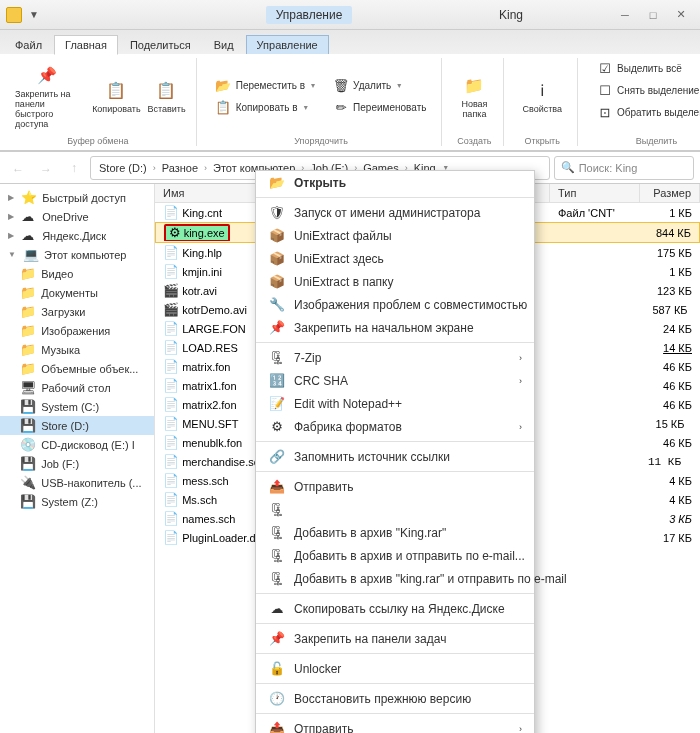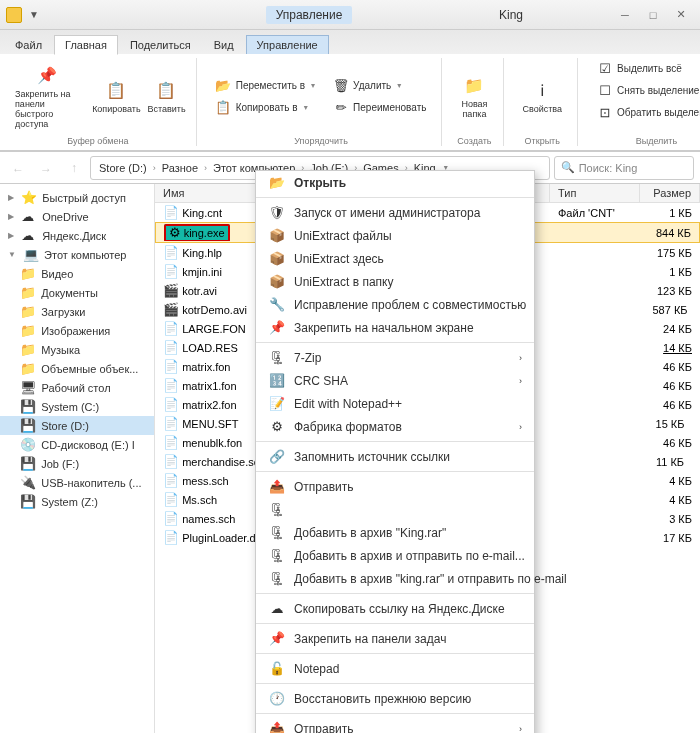--- a/index.html
+++ b/index.html
@@ -540,21 +540,21 @@
     </div>
 
     <div class="file-row">
       <div class="file-cell col-name"><span class="file-icon">📄</span>King.cnt</div>
       <div class="file-cell col-date">20.01.2003 13:21</div>
       <div class="file-cell col-type">Файл 'CNT'</div>
       <div class="file-cell col-size" style="text-align:right;">1 КБ</div>
     </div>
     <div class="file-row highlighted">
       <div class="file-cell col-name">
-        <span style="border:2px solid #cc0000;padding:1px 3px;border-radius:2px;background:#14b8a6;">
+        <span style="border:2px solid #cc0000;padding:1px 3px;border-radius:2px;background:#86efac;">
           <span class="file-icon">⚙</span>king.exe
         </span>
       </div>
       <div class="file-cell col-date"></div>
       <div class="file-cell col-type"></div>
       <div class="file-cell col-size" style="text-align:right;">844 КБ</div>
     </div>
     <div class="file-row">
       <div class="file-cell col-name"><span class="file-icon">📄</span>King.hlp</div>
       <div class="file-cell col-date"></div>
@@ -618,39 +618,39 @@
     <div class="file-row">
       <div class="file-cell col-name"><span class="file-icon">📄</span>menublk.fon</div>
       <div class="file-cell col-date"></div>
       <div class="file-cell col-type"></div>
       <div class="file-cell col-size" style="text-align:right;">46 КБ</div>
     </div>
     <div class="file-row">
       <div class="file-cell col-name"><span class="file-icon">📄</span>merchandise.sch</div>
       <div class="file-cell col-date"></div>
       <div class="file-cell col-type"></div>
-      <div class="file-cell col-size" style="text-align:center;">11 КБ</div>
+      <div class="file-cell col-size" style="text-align:left;font-family:Liberation Mono, monospace;">11 КБ</div>
     </div>
     <div class="file-row">
       <div class="file-cell col-name"><span class="file-icon">📄</span>mess.sch</div>
       <div class="file-cell col-date"></div>
       <div class="file-cell col-type"></div>
       <div class="file-cell col-size" style="text-align:right;">4 КБ</div>
     </div>
     <div class="file-row">
       <div class="file-cell col-name"><span class="file-icon">📄</span>Ms.sch</div>
       <div class="file-cell col-date"></div>
       <div class="file-cell col-type"></div>
       <div class="file-cell col-size" style="text-align:right;">4 КБ</div>
     </div>
     <div class="file-row">
       <div class="file-cell col-name"><span class="file-icon">📄</span>names.sch</div>
       <div class="file-cell col-date"></div>
       <div class="file-cell col-type"></div>
-      <div class="file-cell col-size" style="text-align:right;">3 КБ</div>
+      <div class="file-cell col-size" style="text-align:right;font-style:italic;">3 КБ</div>
     </div>
     <div class="file-row">
       <div class="file-cell col-name"><span class="file-icon">📄</span>PluginLoader.dll</div>
       <div class="file-cell col-date"></div>
       <div class="file-cell col-type"></div>
       <div class="file-cell col-size" style="text-align:right;">17 КБ</div>
     </div>
   </div>
 </div>
 
@@ -671,21 +671,21 @@
   <div class="ctx-item">
     <span class="ctx-icon">📦</span>
     <span class="ctx-item-label">UniExtract здесь</span>
   </div>
   <div class="ctx-item">
     <span class="ctx-icon">📦</span>
     <span class="ctx-item-label">UniExtract в папку</span>
   </div>
   <div class="ctx-item">
     <span class="ctx-icon">🔧</span>
-    <span class="ctx-item-label">Исправление проблем с совместимостью</span>
+    <span class="ctx-item-label">Изображения проблем с совместимостью</span>
   </div>
   <div class="ctx-item">
     <span class="ctx-icon">📌</span>
     <span class="ctx-item-label">Закрепить на начальном экране</span>
   </div>
   <div class="ctx-separator"></div>
   <div class="ctx-item">
     <span class="ctx-icon">🗜</span>
     <span class="ctx-item-label">7-Zip</span>
     <span class="ctx-arrow">›</span>
@@ -735,21 +735,21 @@
     <span class="ctx-item-label">Скопировать ссылку на Яндекс.Диске</span>
   </div>
   <div class="ctx-separator"></div>
   <div class="ctx-item">
     <span class="ctx-icon">📌</span>
     <span class="ctx-item-label">Закрепить на панели задач</span>
   </div>
   <div class="ctx-separator"></div>
   <div class="ctx-item">
     <span class="ctx-icon">🔓</span>
-    <span class="ctx-item-label">Notepad</span>
+    <span class="ctx-item-label">Unlocker</span>
   </div>
   <div class="ctx-separator"></div>
   <div class="ctx-item">
     <span class="ctx-icon">🕐</span>
     <span class="ctx-item-label">Восстановить прежнюю версию</span>
   </div>
   <div class="ctx-separator"></div>
   <div class="ctx-item">
     <span class="ctx-icon">📤</span>
     <span class="ctx-item-label">Отправить</span>

